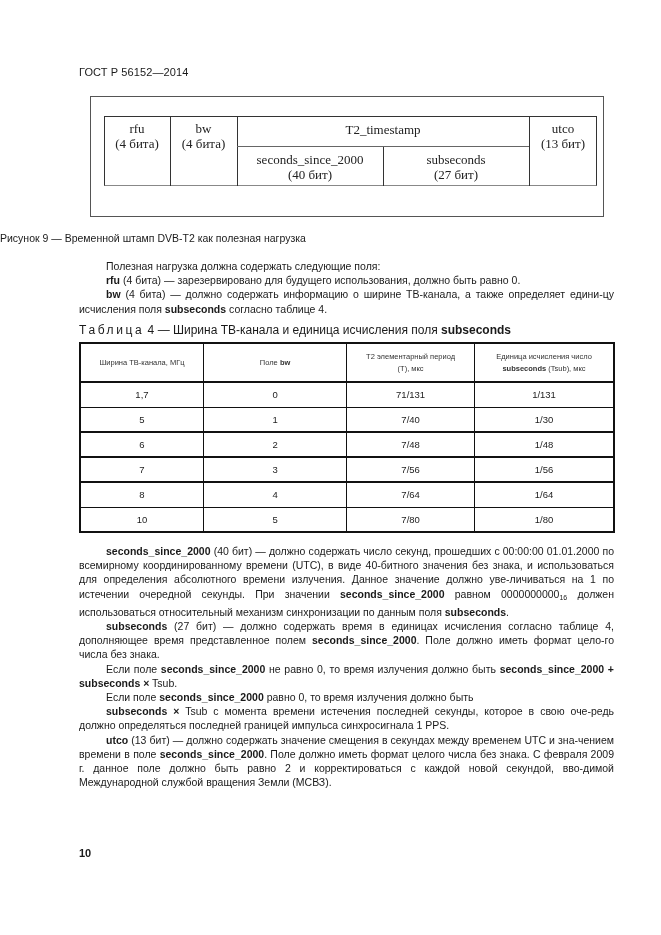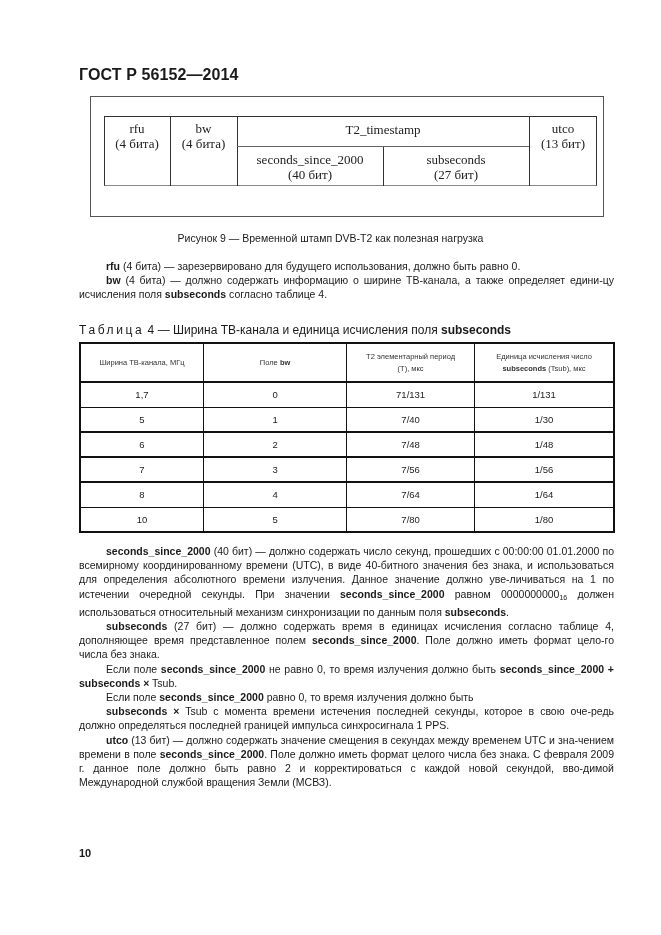--- a/index.html
+++ b/index.html
@@ -1,29 +1,29 @@
 <!DOCTYPE html>
 <html><head>
   <meta charset="utf-8">
   <style>
     * { box-sizing: border-box; margin: 0; padding: 0; }
     html, body { width: 661px; height: 935px; background: #ffffff; overflow: hidden; }
     body { position: relative; font-family: "Liberation Sans", sans-serif; color: #1a1a1a; }
 
-    .header { position: absolute; left: 79px; top: 66px; font-size: 16px; font-weight: bold; letter-spacing: 0.1px; }
+    .header { position: absolute; left: 79px; top: 66px; font-size: 11px; font-weight: normal; letter-spacing: 0.1px; }
 
     
     .fig-outer { position: absolute; left: 90px; top: 96px; width: 514px; height: 121px; border: 1px solid #555; }
     .fig-inner { position: absolute; left: 104px; top: 116px; width: 493px; height: 70px;
                  border: 1px solid #333; border-bottom-color: #888; }
     .fig-cell { position: absolute; font-family: "Liberation Serif", serif; font-size: 13px; text-align: center; line-height: 15px; color: #222; }
     .vline { position: absolute; width: 1px; background: #333; }
     .hline { position: absolute; height: 1px; background: #666; }
 
-    .fig-caption { position: absolute; left: 0; width: 661px; top: 232px; text-align: center; font-size: 10.5px; }
+    .fig-caption { position: absolute; left: 0; width: 661px; top: 232px; font-size: 10.5px; }
 
     .para { position: absolute; left: 79px; width: 535px; font-size: 10.5px; line-height: 14.2px; text-align: justify; }
     .para .indent { display: inline-block; width: 27px; }
     .b { font-weight: bold; }
 
     .tbl-caption { position: absolute; left: 79px; top: 323px; font-size: 12px; }
     .tbl-caption .spaced { letter-spacing: 2.6px; }
 
     
     table.data { position: absolute; left: 79px; top: 342px; width: 536px; border-collapse: collapse;
@@ -71,20 +71,21 @@
   <div>(27 бит)</div>
 </div>
 <div class="fig-cell" style="left:529px;top:121px;width:68px;">
   <div>utco</div>
   <div>(13 бит)</div>
 </div>
 
 <div class="fig-caption">Рисунок 9 — Временной штамп DVB-T2 как полезная нагрузка</div>
 
 <div class="para" style="top:259px;">
+  <div><span class="indent"></span><span>Полезная нагрузка должна содержать следующие поля:</span></div>
   <div><span class="indent"></span><span class="b">rfu</span><span> (4 бита) — зарезервировано для будущего использования, должно быть равно 0.</span></div>
   <div><span class="indent"></span><span class="b">bw</span><span> (4 бита) — должно содержать информацию о ширине ТВ-канала, а также определяет едини-цу исчисления поля </span><span class="b">subseconds</span><span> согласно таблице 4.</span></div>
 </div>
 
 <div class="tbl-caption">
   <span class="spaced">Таблица</span>
   <span>4</span><span> — Ширина ТВ-канала и единица исчисления поля </span><span class="b">subseconds</span>
 </div>
 
 <table class="data">

